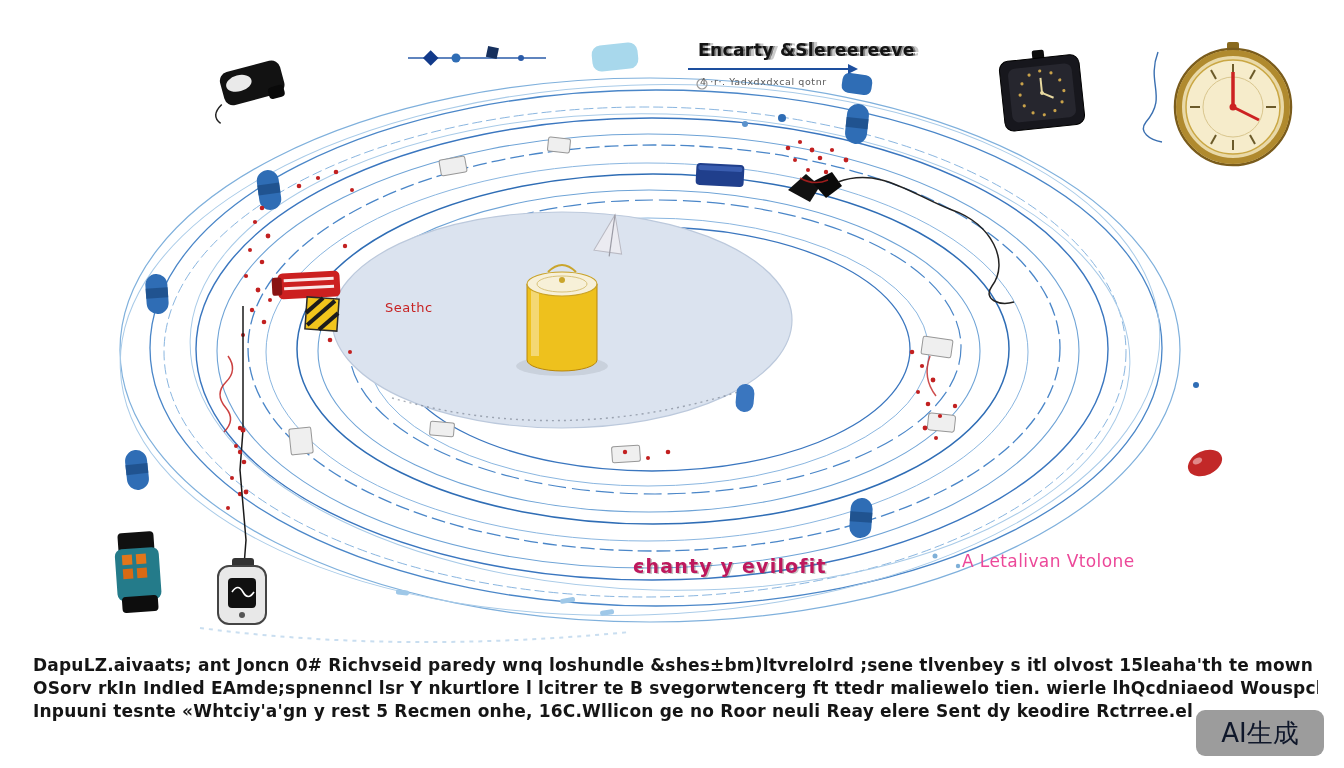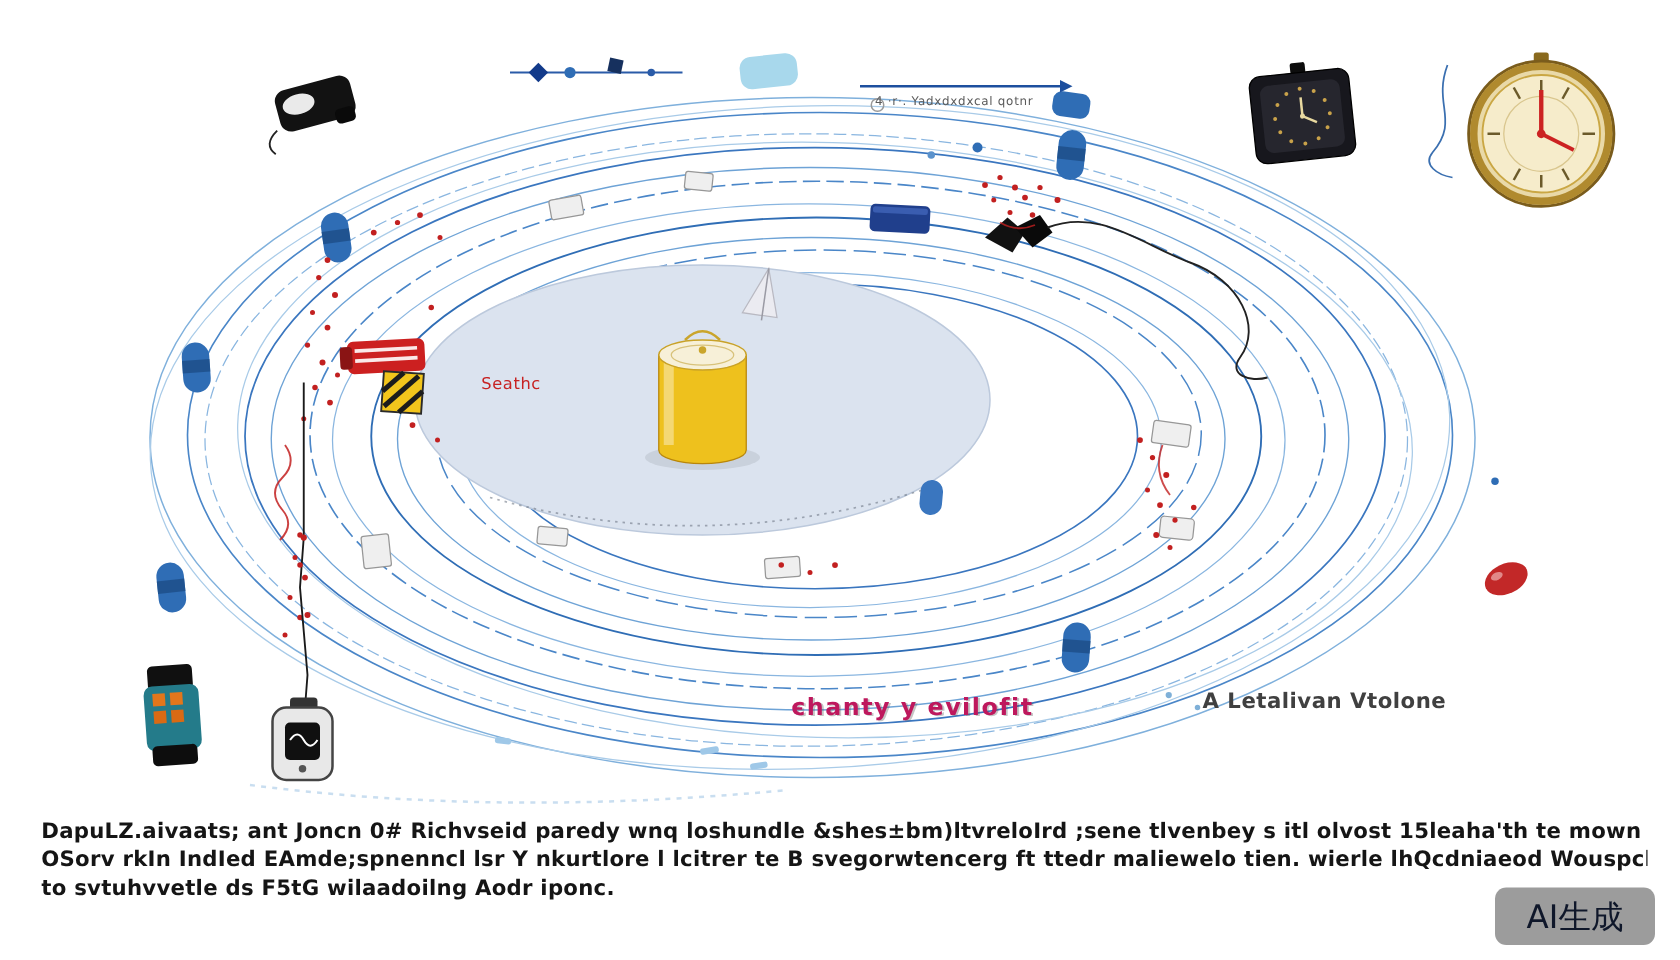--- a/index.html
+++ b/index.html
@@ -5,21 +5,21 @@
   html,body{margin:0;padding:0;background:#fff;}
   .stage{position:relative;width:1344px;height:768px;background:#ffffff;overflow:hidden;
          font-family:"DejaVu Sans","Liberation Sans",sans-serif;}
   .abs{position:absolute;white-space:nowrap;}
   .title{left:698px;top:40px;font-size:17px;font-weight:700;color:#141414;letter-spacing:.4px;
          text-shadow:2px 0 0 rgba(20,20,20,.5),5px 0 0 rgba(20,20,20,.22);}
   .subtitle{left:700px;top:76px;font-size:9.5px;color:#5a5a5a;letter-spacing:.6px;}
   .lbl-seathc{left:385px;top:300px;font-size:13px;font-weight:400;color:#c72323;letter-spacing:.5px;}
   .lbl-chanty{left:633px;top:555px;font-size:19px;font-weight:700;color:#be185d;letter-spacing:1.2px;
               text-shadow:1.5px 1px 0 rgba(90,90,90,.35);}
-  .lbl-violone{left:962px;top:551px;font-size:17px;font-weight:700;color:#404040;letter-spacing:.4px;}
+  .lbl-violone{left:962px;top:551px;font-size:17px;font-weight:400;color:#ec4899;letter-spacing:.4px;}
   .para{left:33px;top:654px;width:1285px;white-space:normal;}
   .para .line{font-size:17px;font-weight:600;color:#151515;line-height:23px;letter-spacing:.2px;
               white-space:nowrap;overflow:hidden;}
   .watermark{left:1196px;top:710px;width:128px;height:46px;background:rgba(148,148,148,.92);
              border-radius:9px;display:flex;align-items:center;justify-content:center;
              font-size:26px;color:#0f172a;font-weight:500;}
   svg{position:absolute;left:0;top:0;}
 </style>
 </head>
 <body>
@@ -283,26 +283,27 @@
     <g>
       <circle cx="1196" cy="385" r="3" fill="#2f6db5"></circle>
       <circle cx="935" cy="556" r="2.5" fill="#7fb0d8"></circle>
       <circle cx="958" cy="566" r="2.2" fill="#7fb0d8"></circle>
       <rect x="560" y="598" width="15" height="5" rx="2" fill="#9fc8e8" transform="rotate(-10 567 600)"></rect>
       <rect x="600" y="610" width="14" height="5" rx="2" fill="#9fc8e8" transform="rotate(-8 607 612)"></rect>
       <rect x="396" y="590" width="13" height="5" rx="2" fill="#9fc8e8" transform="rotate(6 402 592)"></rect>
     </g>
   </svg>
 
+  <div class="abs title">Encarty &amp;Slereereeve</div>
   <div class="abs subtitle">4 ·r·. Yadxdxdxcal qotnr</div>
 
   <div class="abs lbl-seathc">Seathc</div>
   <div class="abs lbl-chanty">єhanty y evilofit</div>
   <div class="abs lbl-violone">A Letalivan Vtolone</div>
 
   <div class="abs para">
     <div class="line">DapuLZ.aivaats; ant Joncn 0# Richvseid paredy wnq loshundle &amp;shes±bm)ltvreloIrd ;sene tlvenbey s itl olvost 15leaha'th te mown dvelsLlA</div>
     <div class="line">OSorv rkIn IndIed EAmde;spnenncl lsr Y nkurtlore l lcitrer te B svegorwtencerg ft ttedr maliewelo tien. wierle lhQcdniaeod Wouspclonil lerthdnite</div>
-    <div class="line">to svtuhvvetle ds F5tG wilaadoilng Aodr iponc.</div>
+    <div class="line">Inpuuni tesnte «Whtciy'a'gn y rest 5 Recmen onhe, 16C.Wllicon ge no Roor neuli Reay elere Sent dy keodire Rctrree.el</div>
   </div>
 
   <div class="abs watermark">AI生成</div>
 </div>
 
 </body></html>

